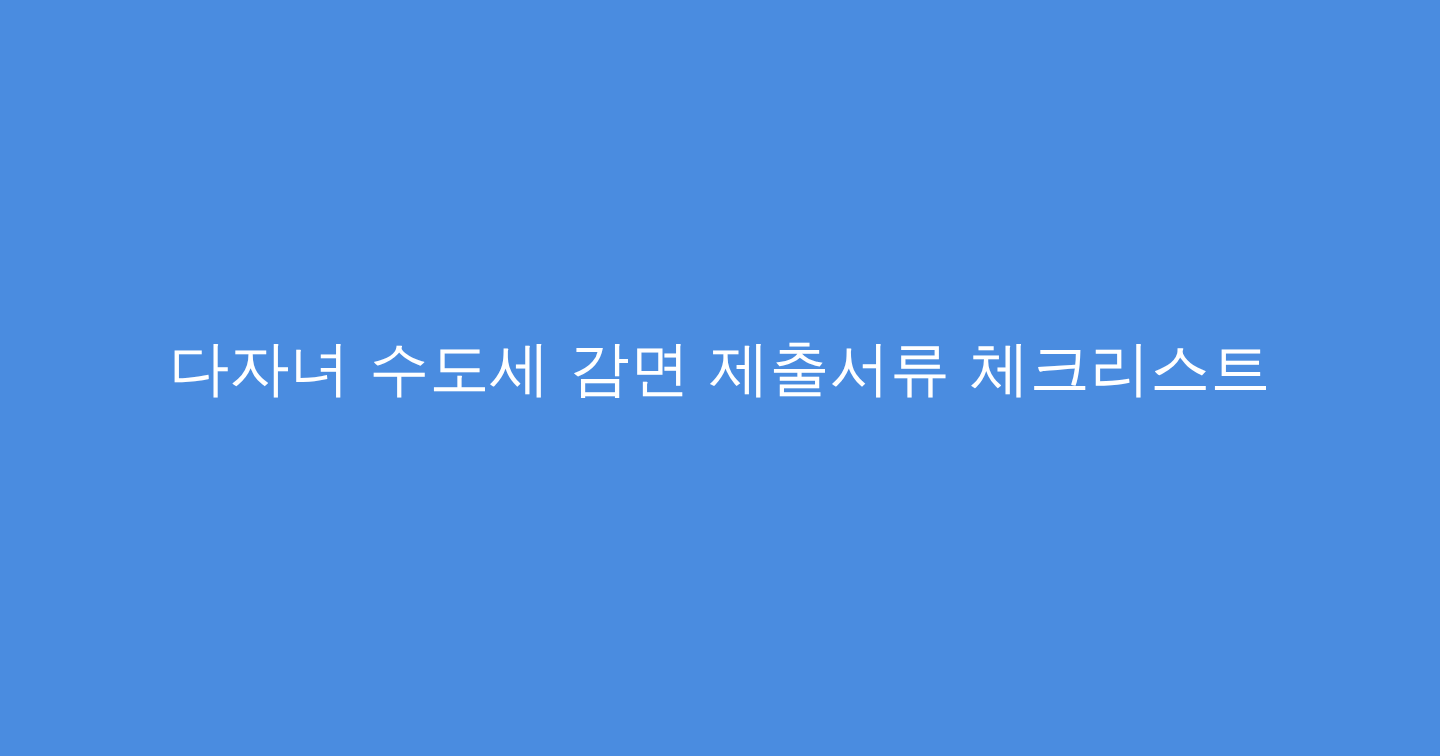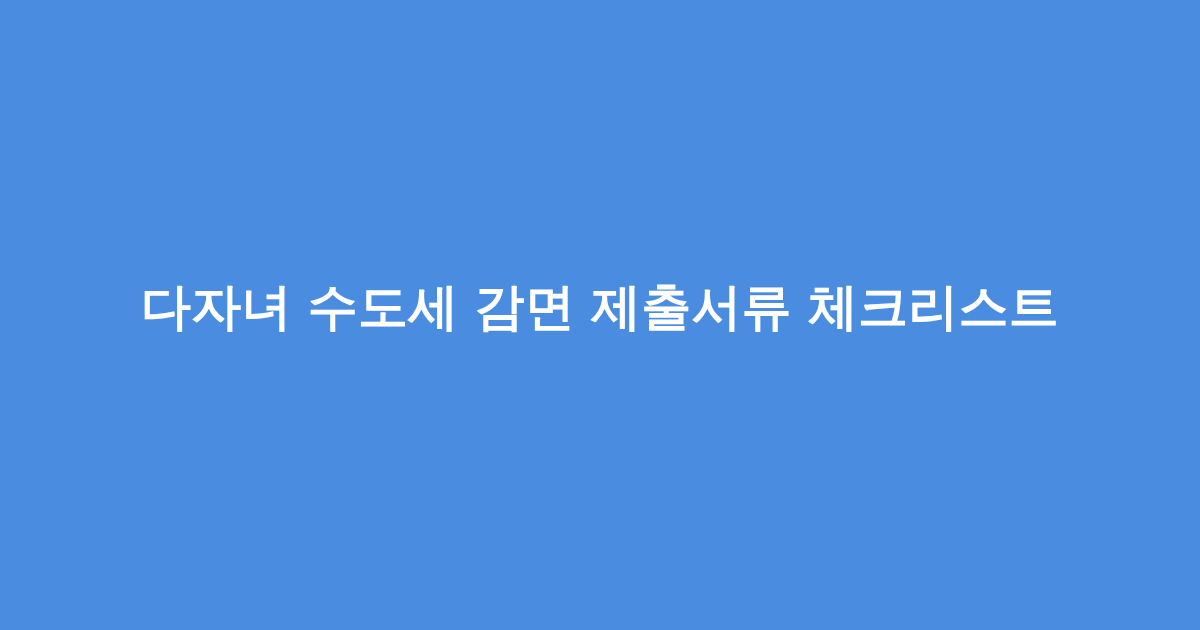--- a/index.html
+++ b/index.html
@@ -38,21 +38,21 @@
     justify-content: center;
     
     transform: translateY(-8px);
   }
 
   .og-card__title {
     margin: 0;
     color: #ffffff;
     font-family: "Liberation Sans", "DejaVu Sans", sans-serif;
     font-size: 50px;
-    font-weight: 700;
+    font-weight: 400;
     line-height: 1.28;
     letter-spacing: 0.2px;
     word-spacing: 2px;
     text-align: center;
     white-space: nowrap;
   }
 </style>
 </head>
 <body>
 

